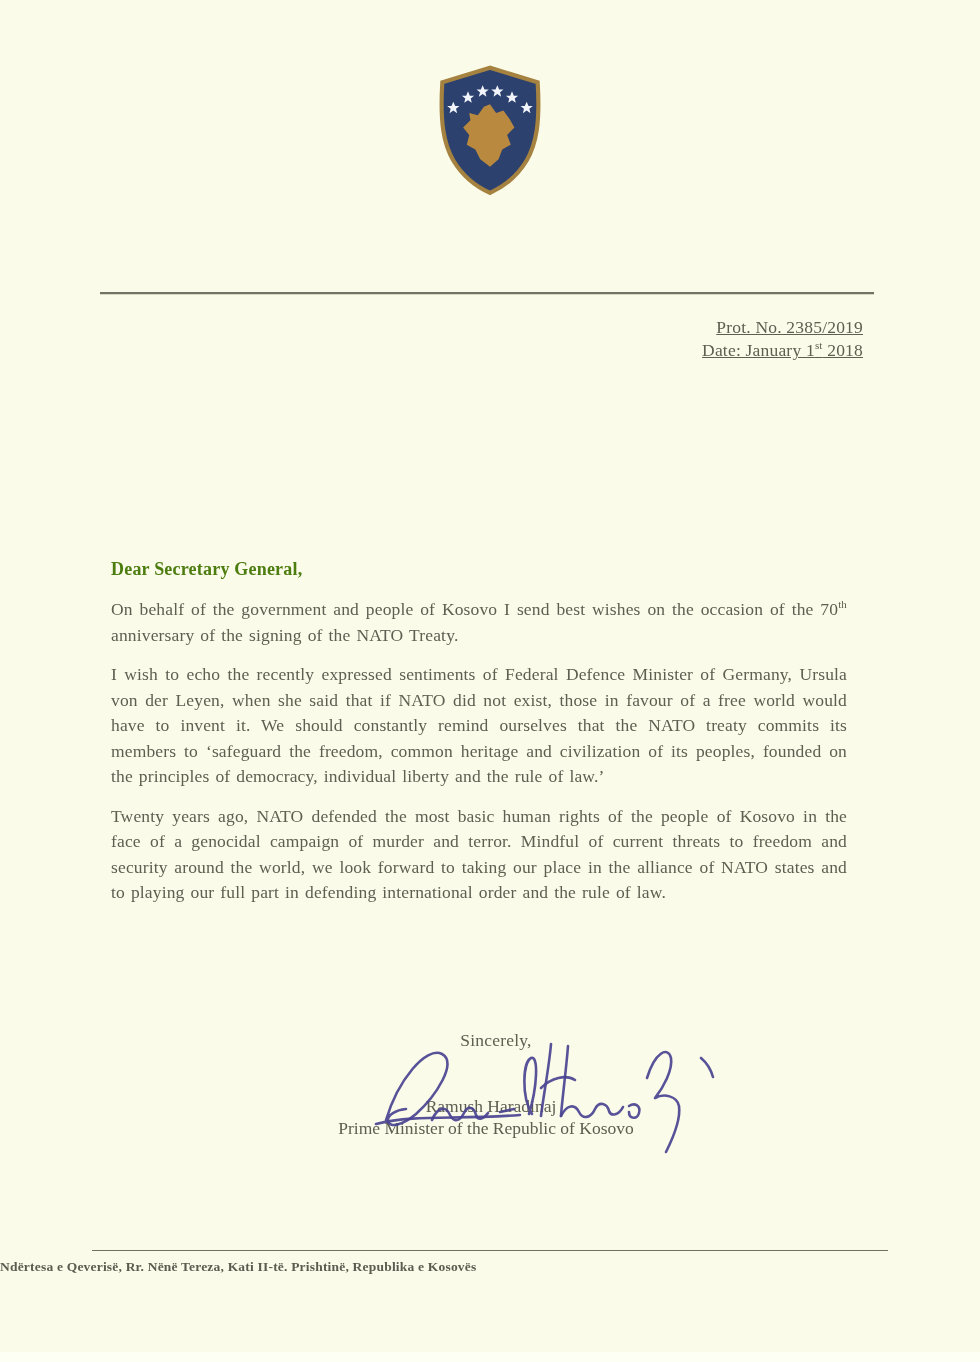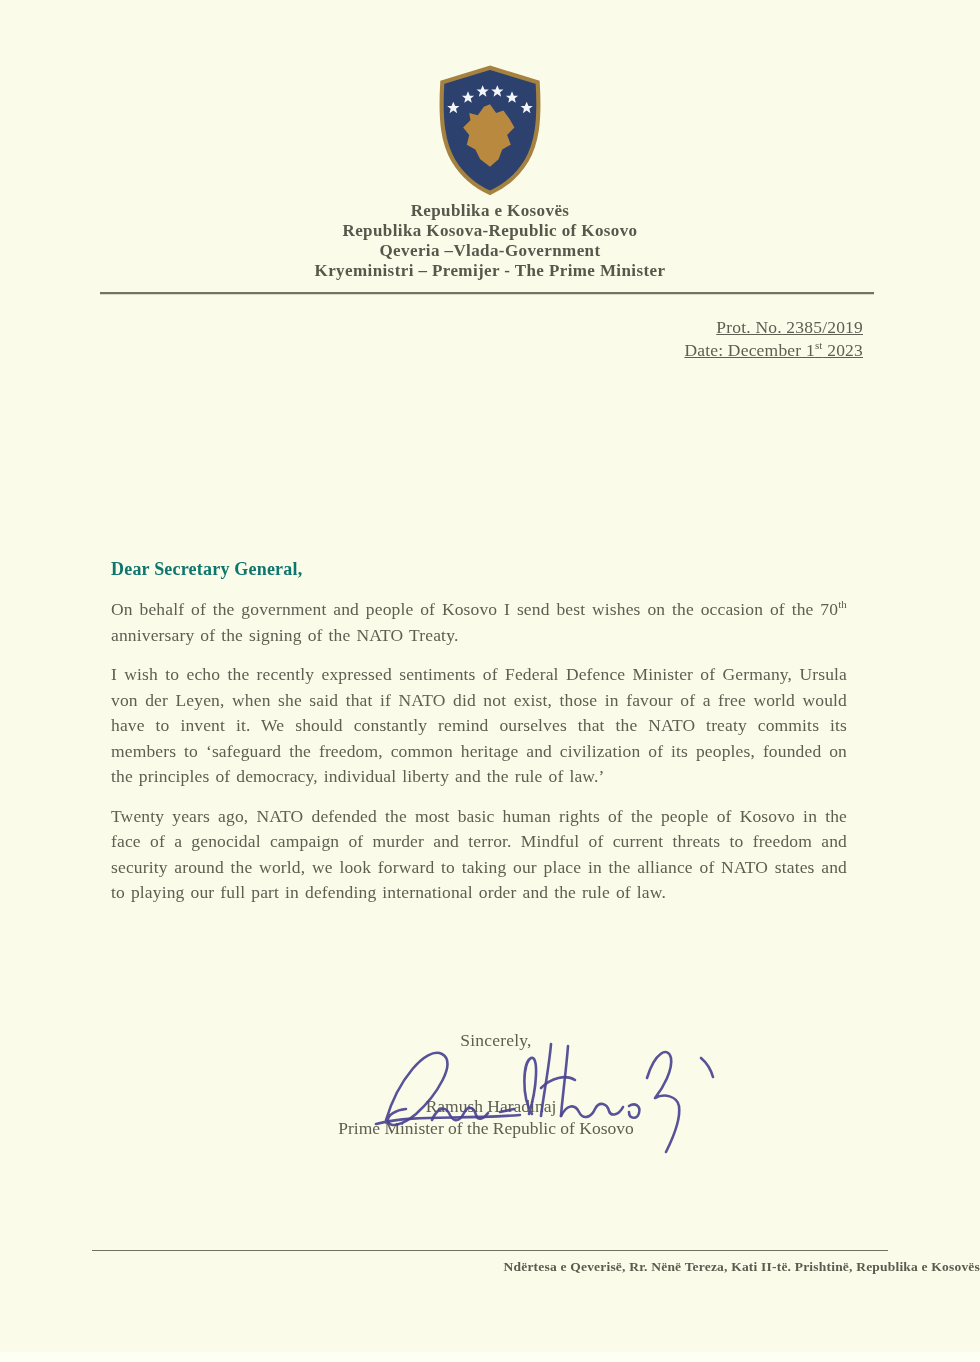--- a/index.html
+++ b/index.html
@@ -43,21 +43,21 @@
   }
   .meta sup{font-size:11px;line-height:0;}
   
   .recipient{
     position:absolute;top:426px;left:111px;
     font-size:17.5px;line-height:22.5px;letter-spacing:.2px;
   }
   
   .salutation{
     position:absolute;top:559px;left:111px;
-    font-weight:bold;font-size:18px;color:#0f766e;letter-spacing:.2px;
+    font-weight:bold;font-size:18px;color:#4d7c0f;letter-spacing:.2px;
   }
   .body-text{
     position:absolute;top:597px;left:111px;width:752px;
     font-size:17.5px;line-height:25.5px;
     text-align:justify;letter-spacing:.15px;word-spacing:1.5px;
   }
   .body-text p{margin:0 16px 14px 0;}
   .body-text sup{font-size:11px;line-height:0;}
   
   .closing{position:absolute;left:12px;right:0;top:1030px;text-align:center;}
@@ -67,21 +67,21 @@
   .signature-svg{
     position:absolute;top:6px;left:358px;width:350px;height:125px;
     overflow:visible;
   }
   .signature-svg path{
     fill:none;stroke:#4a4391;stroke-width:2.6;
     stroke-linecap:round;stroke-linejoin:round;opacity:.92;
   }
   
   .footer{
-    position:absolute;left:0;right:0;top:1250px;text-align:right;
+    position:absolute;left:0;right:0;top:1250px;text-align:left;
     font-weight:bold;color:#5b5b4f;
     font-size:13.5px;line-height:19px;letter-spacing:.2px;
   }
   .foot-rule{
     border:none;border-top:1.5px solid #6f6f62;
     margin:0 92px 6px 92px;height:0;
   }
 </style>
 </head>
 <body>
@@ -97,31 +97,25 @@
       <use href="#star" x="20" y="36" fill="#f2f5fb"></use>
       <use href="#star" x="32" y="27.5" fill="#f2f5fb"></use>
       <use href="#star" x="44" y="22.5" fill="#f2f5fb"></use>
       <use href="#star" x="56" y="22.5" fill="#f2f5fb"></use>
       <use href="#star" x="68" y="27.5" fill="#f2f5fb"></use>
       <use href="#star" x="80" y="36" fill="#f2f5fb"></use>
       <path d="M50 33 L55 40 L61 38 L66 45 L70 52 L64 58 L67 66 L60 70 L57 78 L50 84 L42 78 L38 70 L31 66 L33 58 L28 52 L34 46 L33 40 L40 42 L45 35 Z" fill="#b8893f"></path>
     </svg>
   </div>
 
-  <div class="letterhead">
-    <div>Republika e Kosovës</div>
-    <div>Republika Kosova-Republic of Kosovo</div>
-    <div>Qeveria –Vlada-Government</div>
-    <div>Kryeministri – Premijer - The Prime Minister</div>
-  </div>
   <hr class="head-rule">
 
   <div class="meta">
     <div>Prot. No. 2385/2019</div>
-    <div><span>Date: December 1</span><sup>st</sup><span> 2023</span></div>
+    <div><span>Date: January 1</span><sup>st</sup><span> 2018</span></div>
   </div>
 
 
   <div class="salutation">Dear Secretary General,</div>
 
   <div class="body-text">
     <p><span>On behalf of the government and people of Kosovo I send best wishes on the occasion of the 70</span><sup>th</sup><span> anniversary of the signing of the NATO Treaty.</span></p>
     <p>I wish to echo the recently expressed sentiments of Federal Defence Minister of Germany, Ursula von der Leyen, when she said that if NATO did not exist, those in favour of a free world would have to invent it. We should constantly remind ourselves that the NATO treaty commits its members to ‘safeguard the freedom, common heritage and civilization of its peoples, founded on the principles of democracy, individual liberty and the rule of law.’</p>
     <p>Twenty years ago, NATO defended the most basic human rights of the people of Kosovo in the face of a genocidal campaign of murder and terror. Mindful of current threats to freedom and security around the world, we look forward to taking our place in the alliance of NATO states and to playing our full part in defending international order and the rule of law.</p>
   </div>

